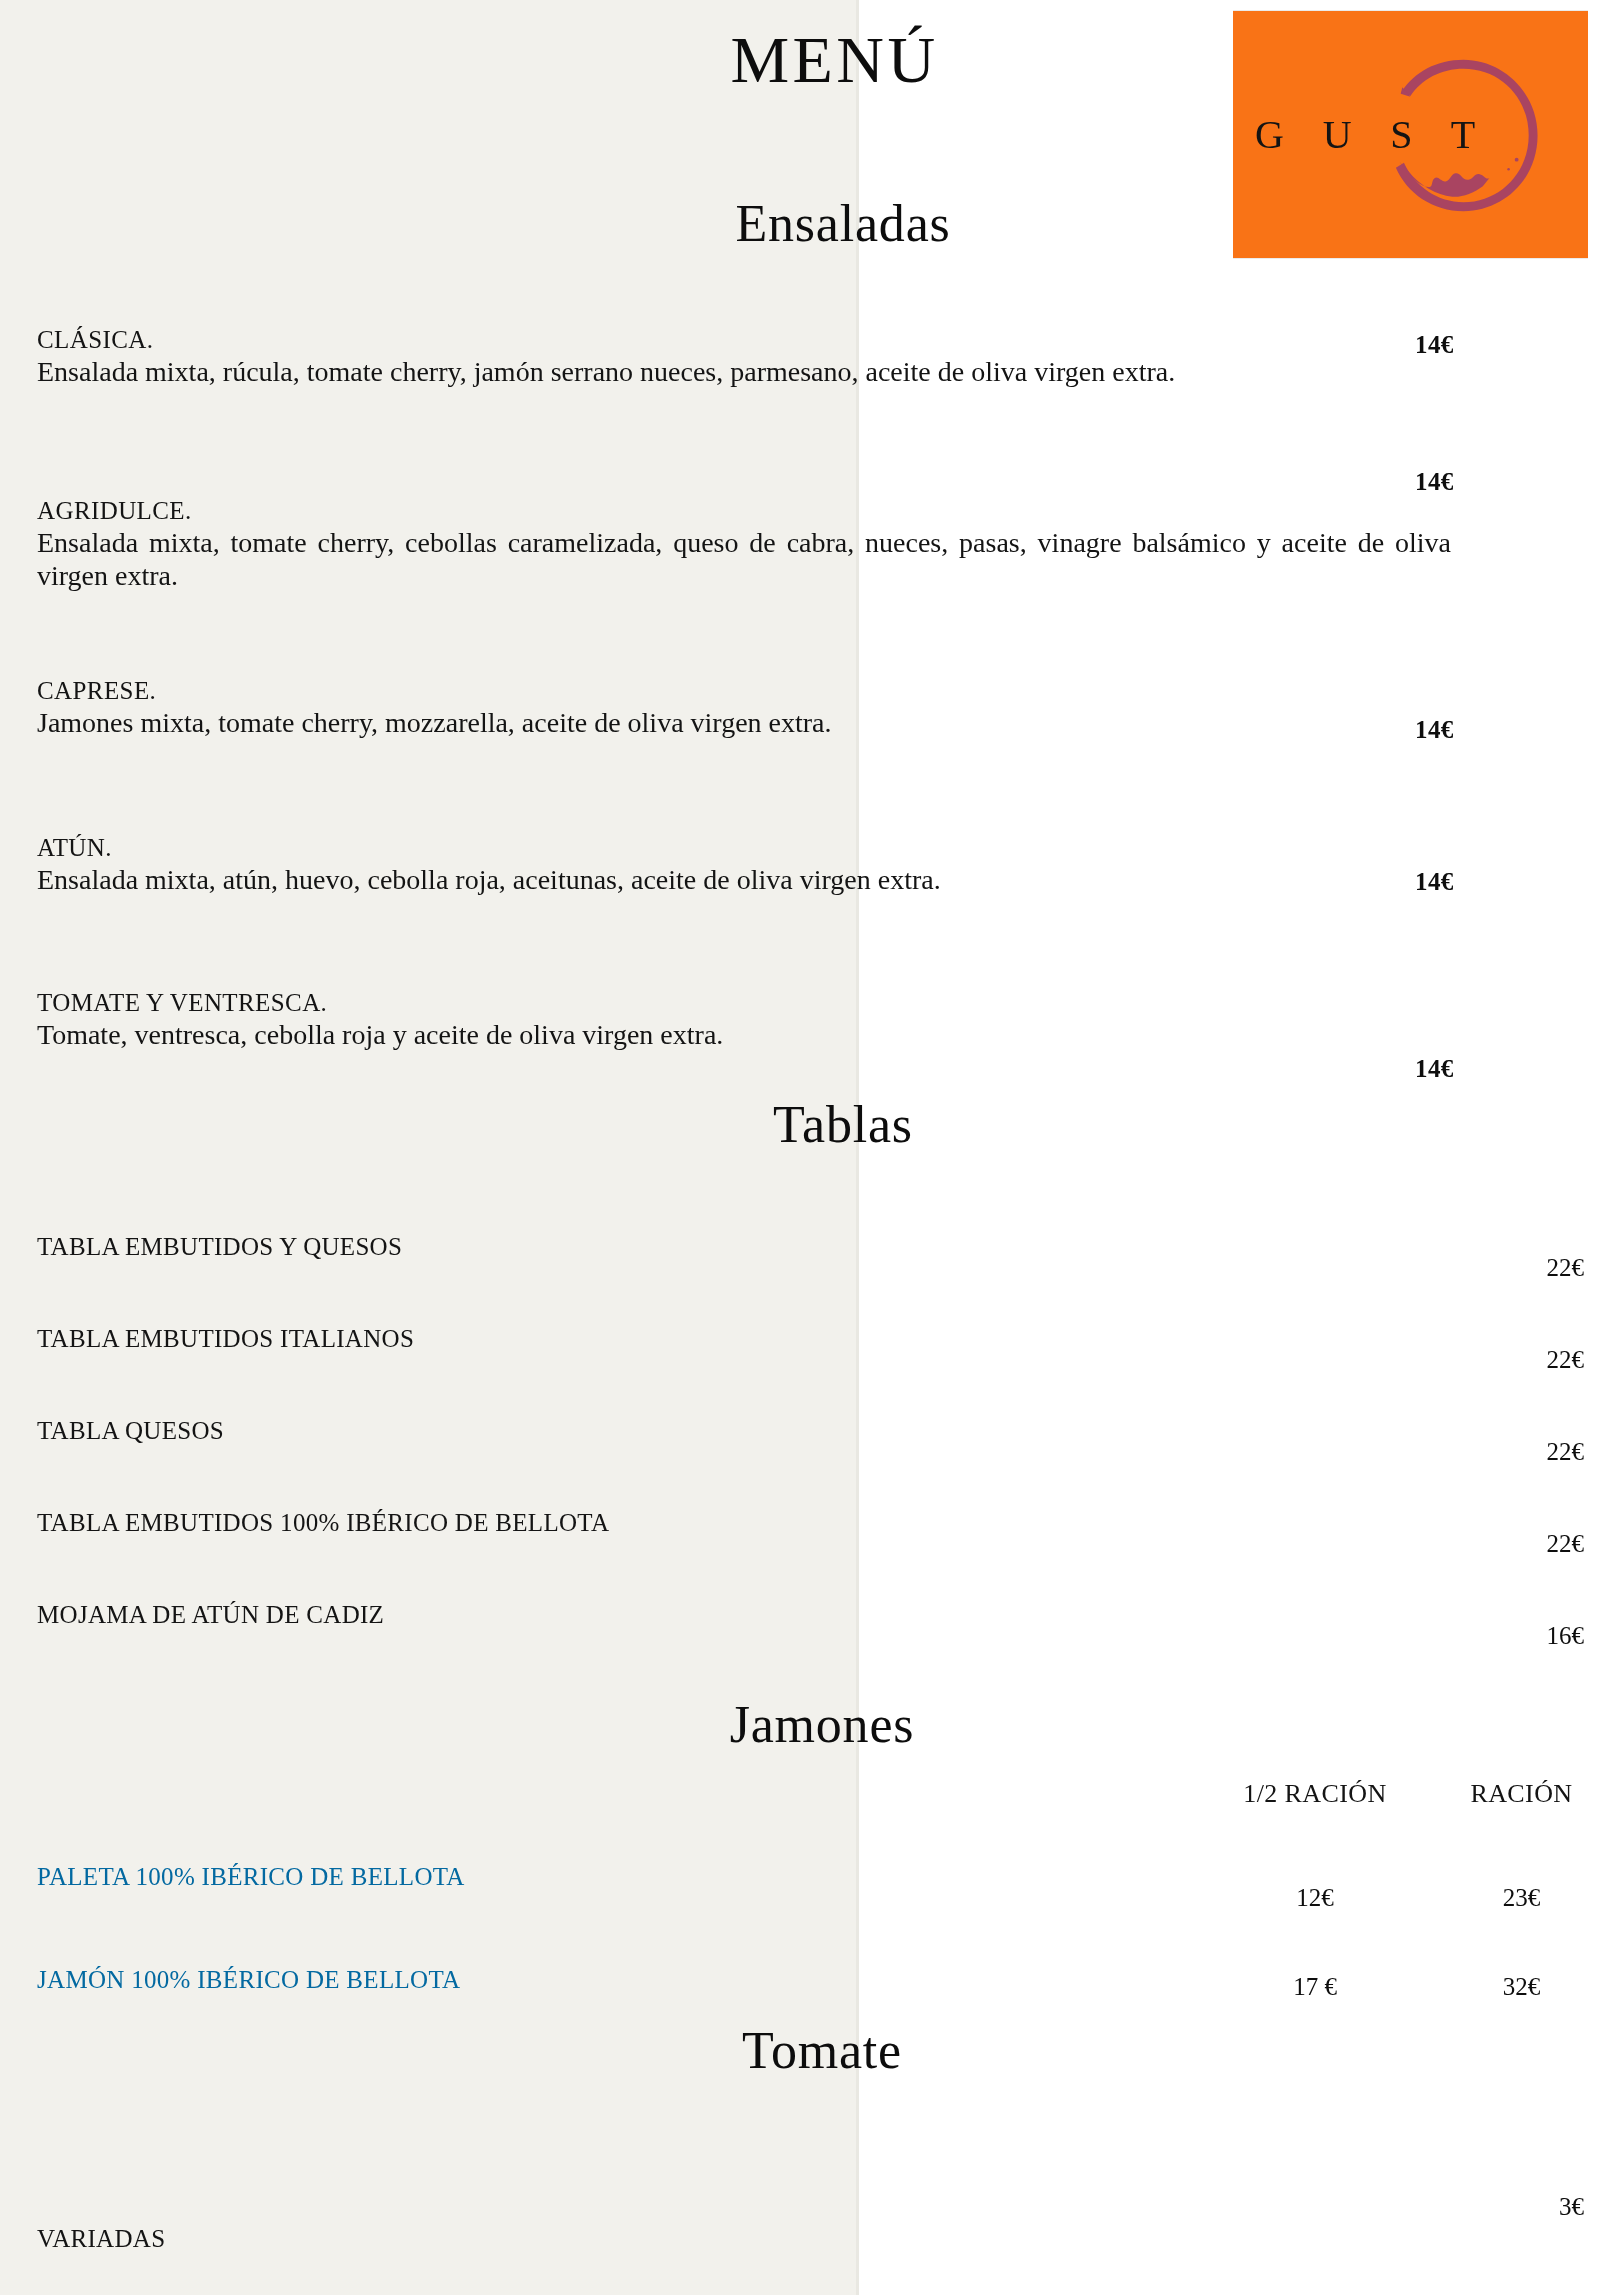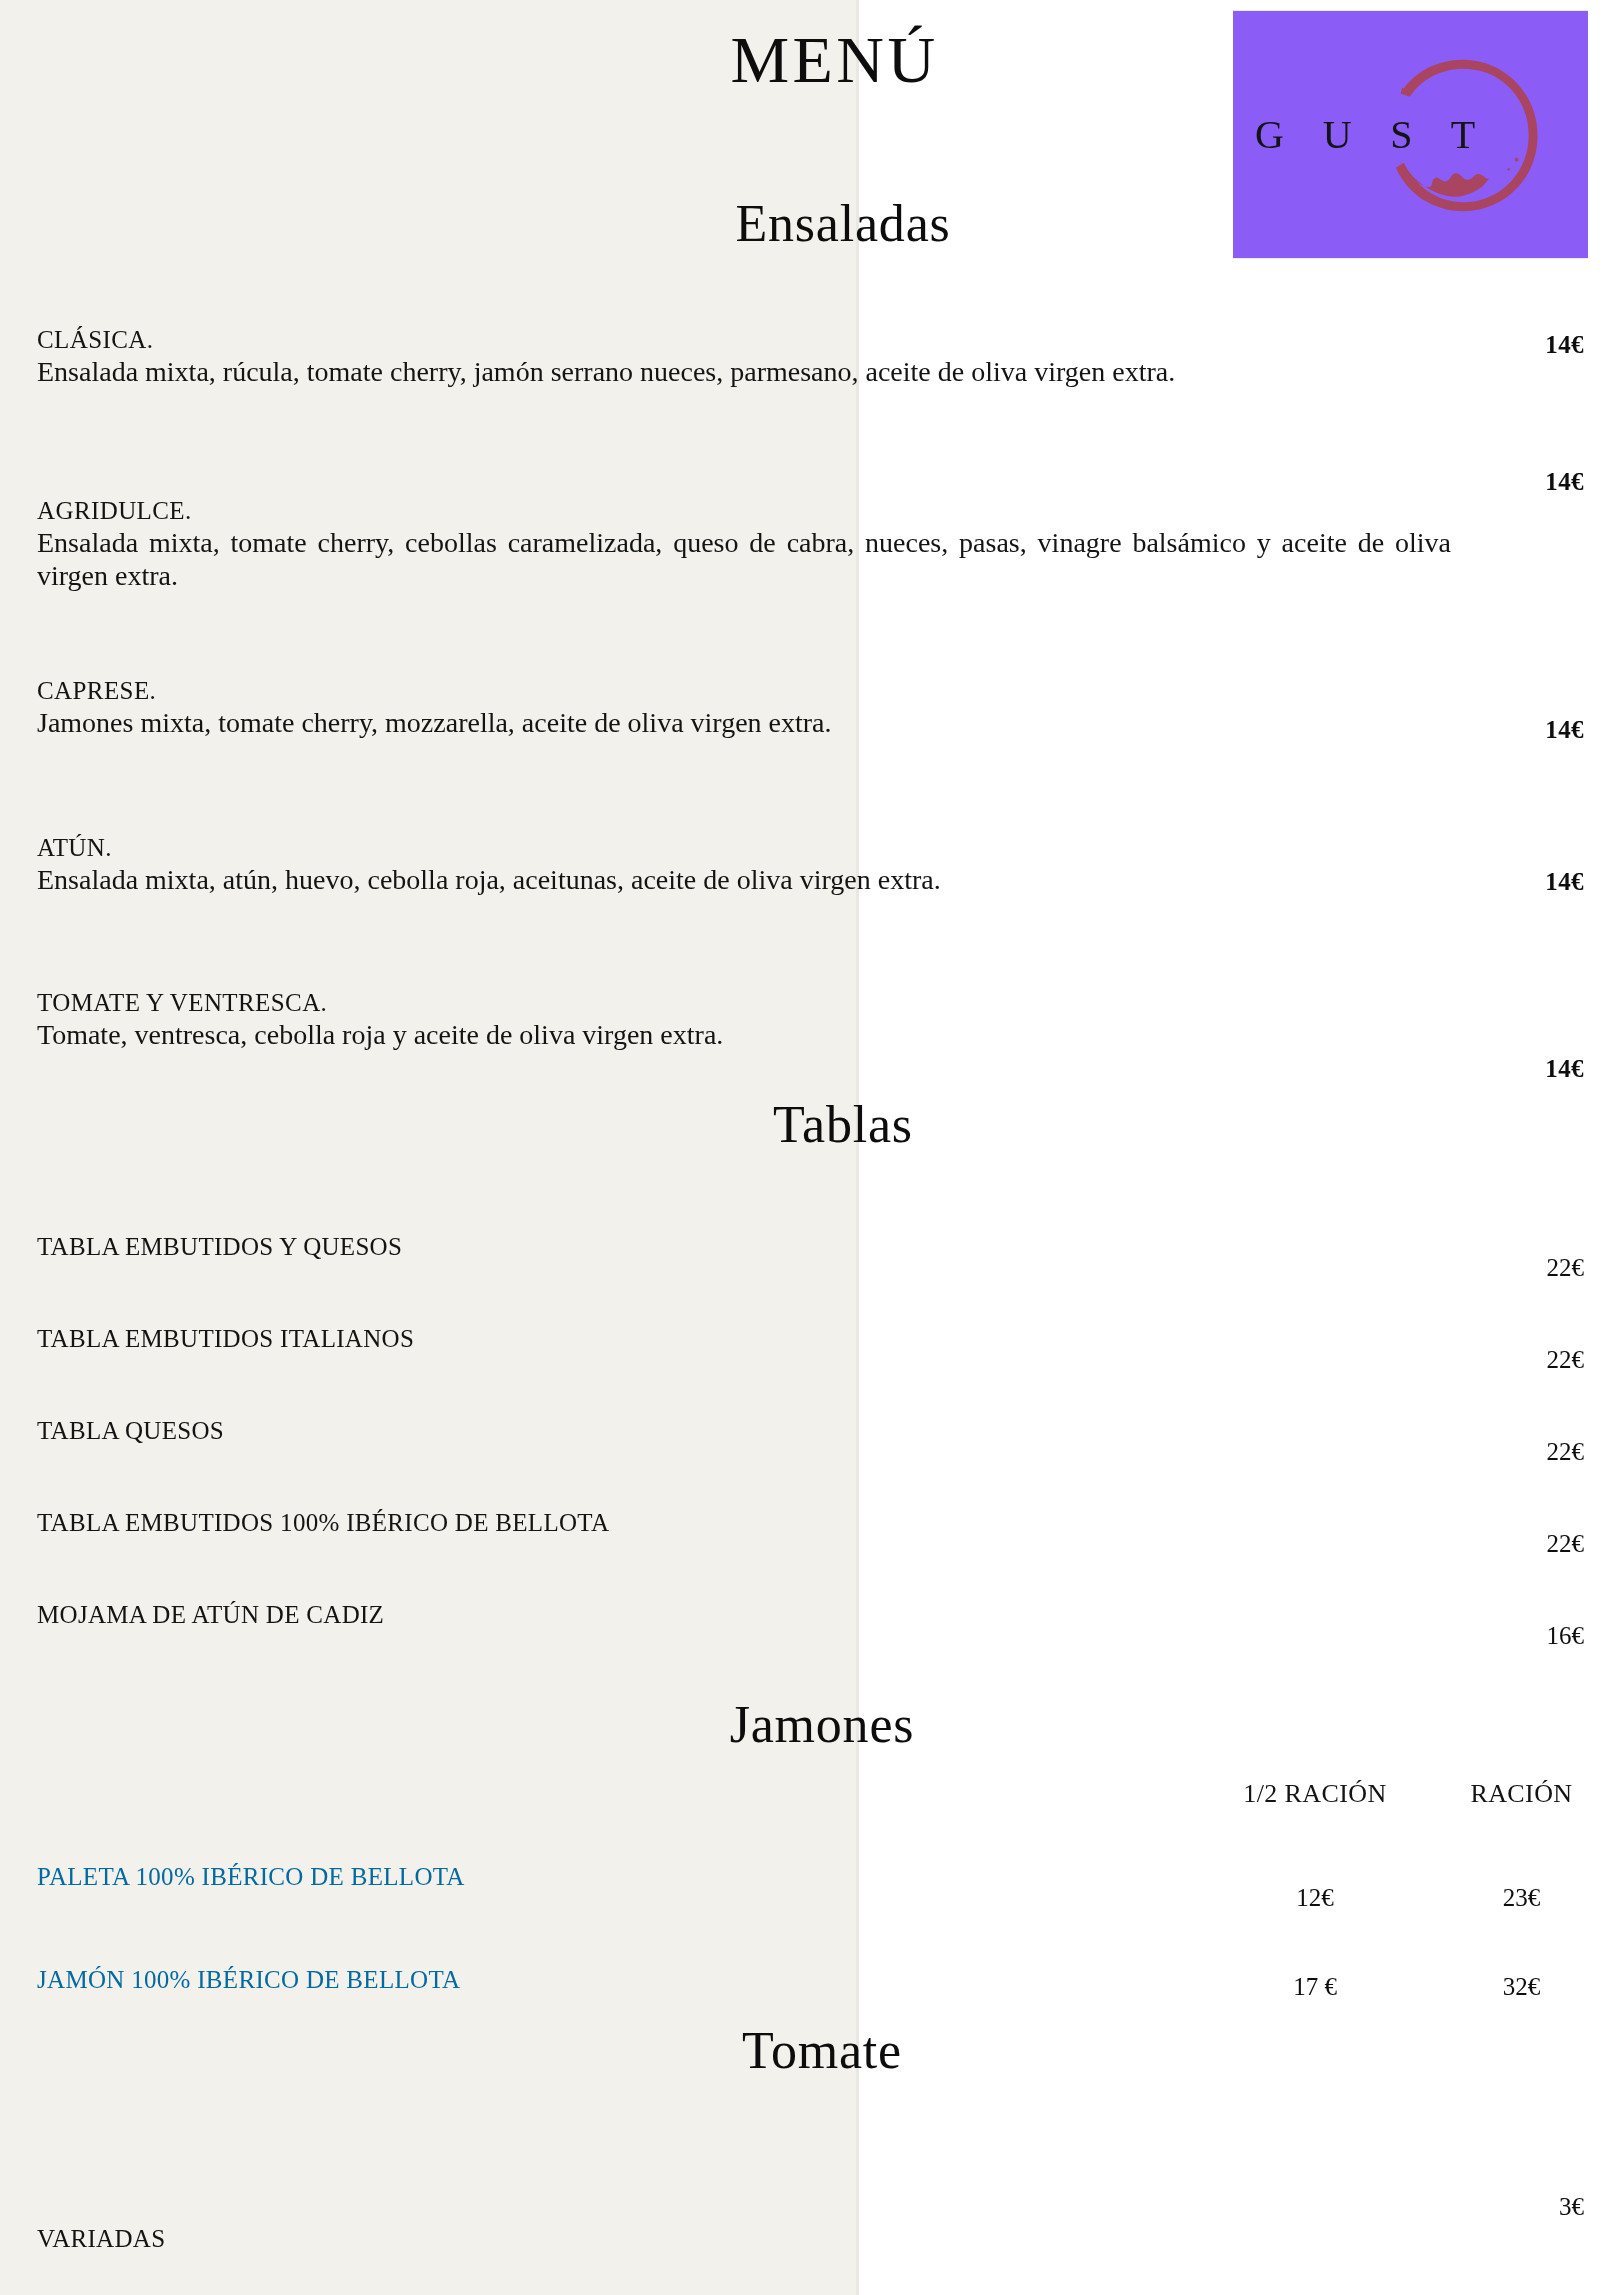--- a/index.html
+++ b/index.html
@@ -33,21 +33,21 @@
     z-index:0;
   }
 
   #page { position:relative; z-index:2; width:1623px; height:2295px; }
 
   
   #logo-plate {
     position:absolute;
     left:1233px; top:10px;
     width:355px; height:249px;
-    background:#8b5cf6;
+    background:#f97316;
     border-top:1.7px solid #ebebeb;
     border-bottom:1.7px solid #ebebeb;
     overflow:hidden;
   }
   #logo-inner {
     position:absolute;
     left:0; top:0; width:355px; height:249px;
   }
   #logo-ring {
     position:absolute;
@@ -104,21 +104,20 @@
   }
   .salad-desc.just { text-align:justify; }
 
   .price {
     position:absolute;
     font-size:25px;
     font-weight:700;
     color:#0e0e0e;
     letter-spacing:0.4px;
     white-space:nowrap;
-    text-align:right;
   }
 
   
   .tabla-row { position:absolute; left:37px; width:1184px; }
   .tabla-name {
     font-size:25px;
     letter-spacing:0.3px;
     color:#141414;
     white-space:nowrap;
   }

